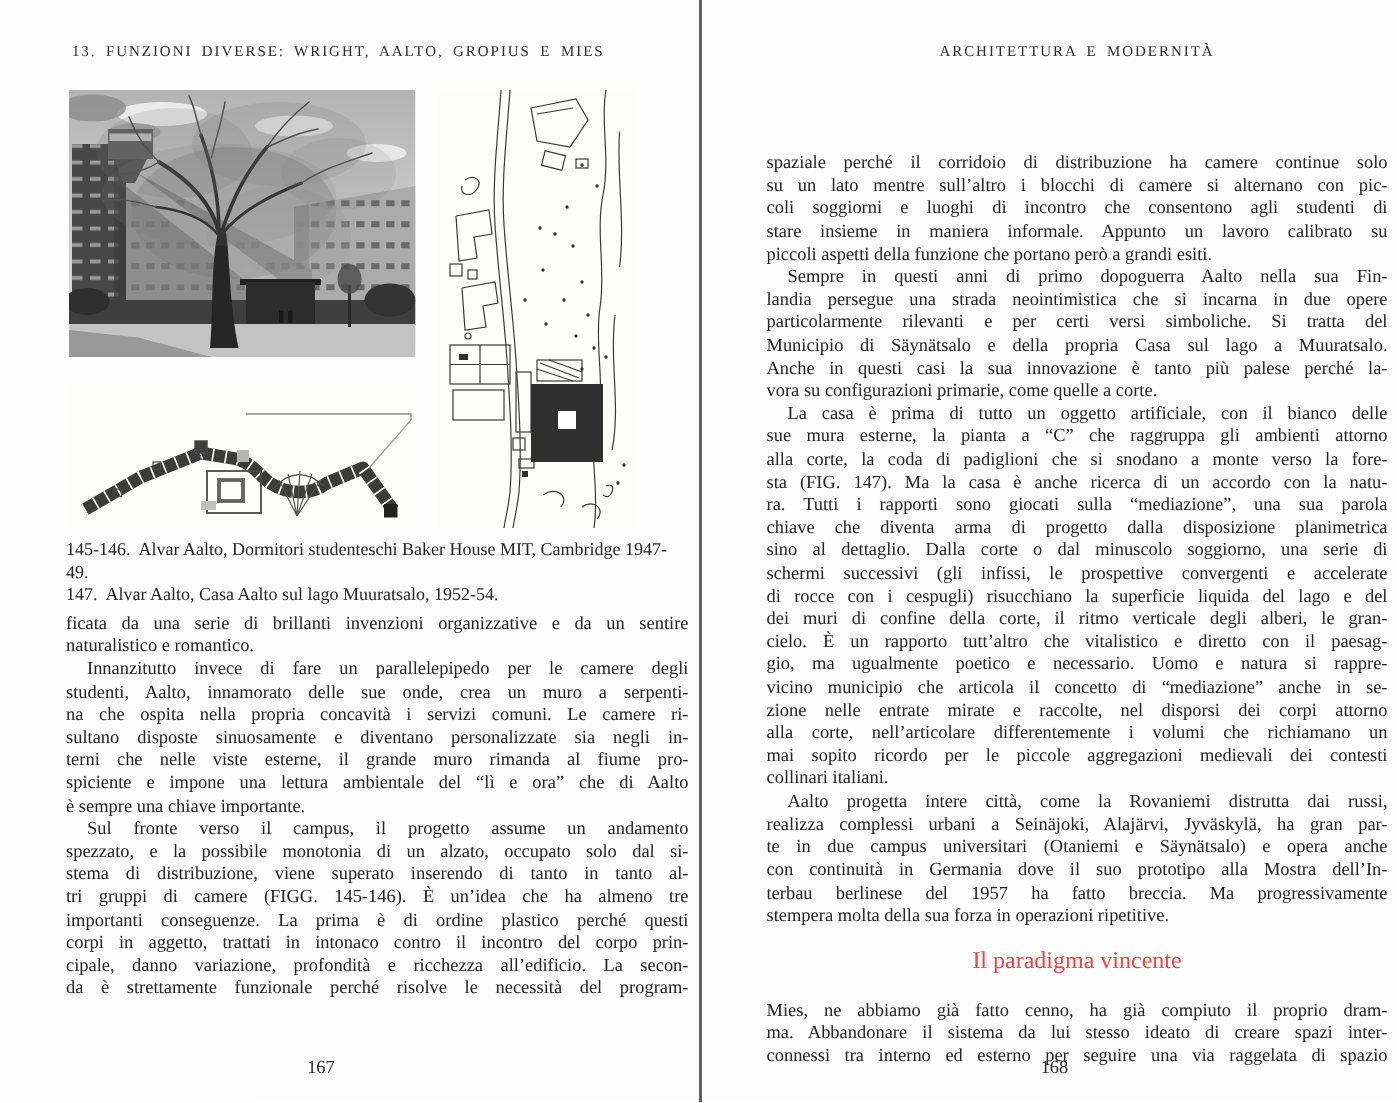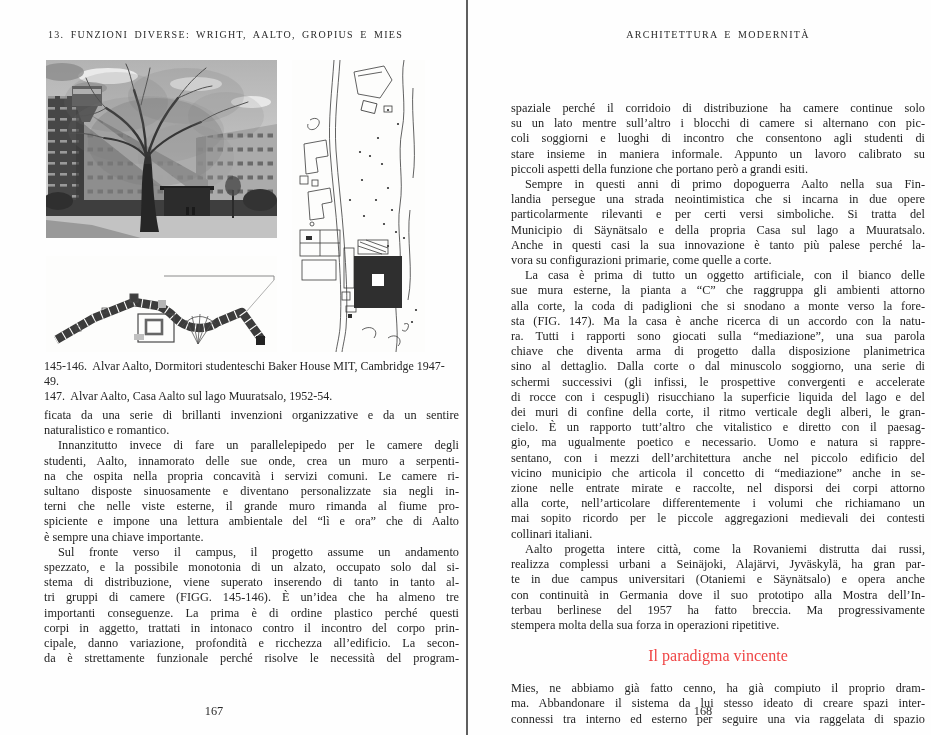--- a/index.html
+++ b/index.html
@@ -262,21 +262,20 @@
             <div class="tline fill">alla corte, la coda di padiglioni che si snodano a monte verso la fore-</div>
             <div class="tline fill">sta (FIG. 147). Ma la casa è anche ricerca di un accordo con la natu-</div>
             <div class="tline fill">ra. Tutti i rapporti sono giocati sulla “mediazione”, una sua parola</div>
             <div class="tline fill">chiave che diventa arma di progetto dalla disposizione planimetrica</div>
             <div class="tline fill">sino al dettaglio. Dalla corte o dal minuscolo soggiorno, una serie di</div>
             <div class="tline fill">schermi successivi (gli infissi, le prospettive convergenti e accelerate</div>
             <div class="tline fill">di rocce con i cespugli) risucchiano la superficie liquida del lago e del</div>
             <div class="tline fill">dei muri di confine della corte, il ritmo verticale degli alberi, le gran-</div>
             <div class="tline fill">cielo. È un rapporto tutt’altro che vitalistico e diretto con il paesag-</div>
             <div class="tline fill">gio, ma ugualmente poetico e necessario. Uomo e natura si rappre-</div>
-            <div class="tline fill">sentano, con i mezzi dell’architettura anche nel piccolo edificio del</div>
             <div class="tline fill">vicino municipio che articola il concetto di “mediazione” anche in se-</div>
             <div class="tline fill">zione nelle entrate mirate e raccolte, nel disporsi dei corpi attorno</div>
             <div class="tline fill">alla corte, nell’articolare differentemente i volumi che richiamano un</div>
             <div class="tline fill">mai sopito ricordo per le piccole aggregazioni medievali dei contesti</div>
             <div class="tline">collinari italiani.</div>
           </div>
           <div class="para">
             <div class="tline fill indent">Aalto progetta intere città, come la Rovaniemi distrutta dai russi,</div>
             <div class="tline fill">realizza complessi urbani a Seinäjoki, Alajärvi, Jyväskylä, ha gran par-</div>
             <div class="tline fill">te in due campus universitari (Otaniemi e Säynätsalo) e opera anche</div>

